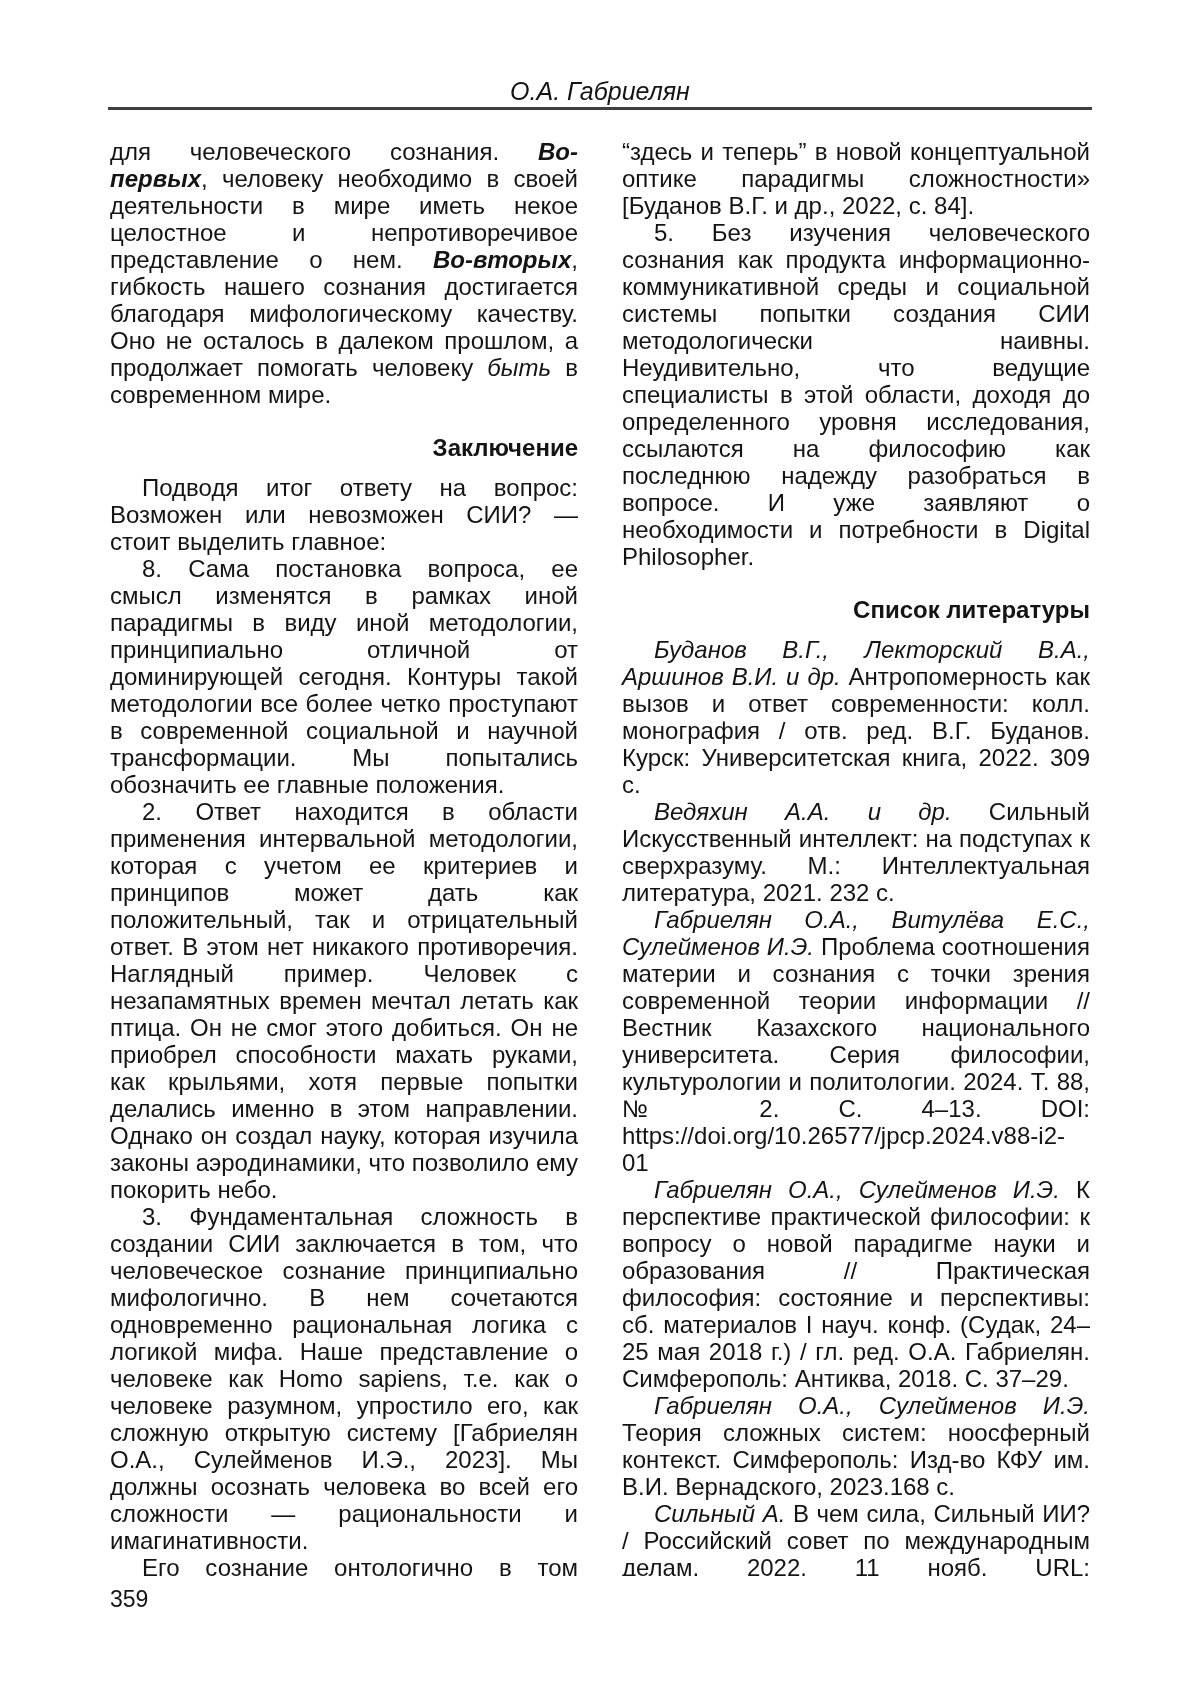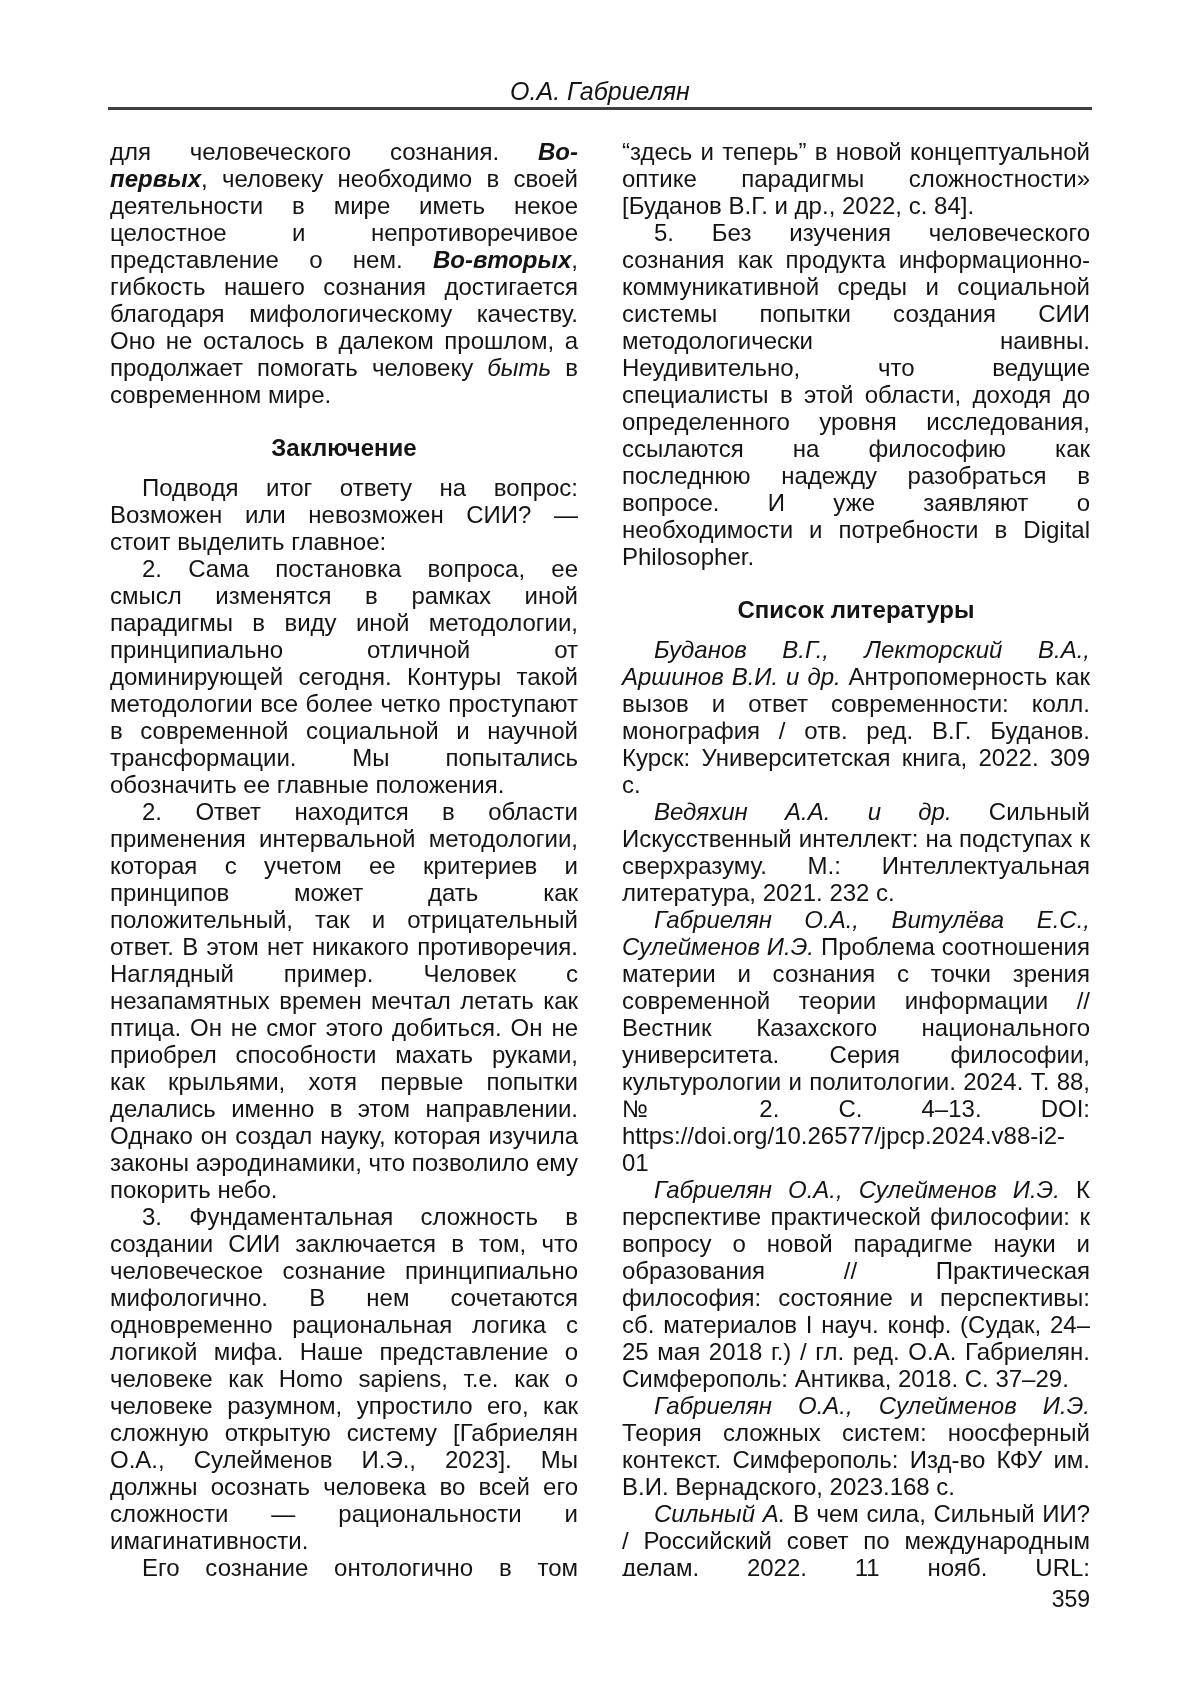--- a/index.html
+++ b/index.html
@@ -56,52 +56,52 @@
     -webkit-hyphens:auto;
   }
   .column p{margin:0;}
   .para{text-indent:32px;}
   .reference{text-indent:32px;}
   .no-indent{text-indent:0;}
   .cont{text-align-last:justify;}
   .heading{
     font-weight:bold;
     text-indent:0;
-    text-align:center;
+    text-align:right;
     margin-top:26px !important;
     margin-bottom:13px !important;
   }
   .run-i{font-style:italic;}
   .run-b{font-weight:bold;}
   .run-bi{font-weight:bold;font-style:italic;}
   .page-footer{
     position:absolute;
     top:1586px;
     left:110px;
     width:980px;
-    text-align:right;
+    text-align:left;
     font-size:23px;
     line-height:27px;
   }
 </style>
 </head>
 <body>
 
 <div class="page">
   <div class="running-header">
     <span>О.А. Габриелян</span>
   </div>
   <div class="header-rule"></div>
 
   <div class="content">
     <div class="column">
         <p class="para no-indent"><span>для человеческого сознания. </span><span class="run-bi">Во-первых</span><span>, человеку необходимо в своей деятельности в мире иметь некое целостное и непротиворечивое представление о нем. </span><span class="run-bi">Во-вторых</span><span>, гибкость нашего сознания достигается благодаря мифологическому качеству. Оно не осталось в далеком прошлом, а продолжает помогать человеку </span><span class="run-i">быть</span><span> в современном мире.</span></p>
         <p class="heading"><span class="run-b">Заключение</span></p>
         <p class="para"><span>Подводя итог ответу на вопрос: Возможен или невозможен СИИ? — стоит выделить главное:</span></p>
-        <p class="para"><span>2. Сама постановка вопроса, ее смысл изменятся в рамках иной парадигмы в виду иной методологии, принципиально отличной от доминирующей сегодня. Контуры такой методологии все более четко проступают в современной социальной и научной трансформации. Мы попытались обозначить ее главные положения.</span></p>
+        <p class="para"><span>8. Сама постановка вопроса, ее смысл изменятся в рамках иной парадигмы в виду иной методологии, принципиально отличной от доминирующей сегодня. Контуры такой методологии все более четко проступают в современной социальной и научной трансформации. Мы попытались обозначить ее главные положения.</span></p>
         <p class="para"><span>2. Ответ находится в области применения интервальной методологии, которая с учетом ее критериев и принципов может дать как положительный, так и отрицательный ответ. В этом нет никакого противоречия. Наглядный пример. Человек с незапамятных времен мечтал летать как птица. Он не смог этого добиться. Он не приобрел способности махать руками, как крыльями, хотя первые попытки делались именно в этом направлении. Однако он создал науку, которая изучила законы аэродинамики, что позволило ему покорить небо.</span></p>
         <p class="para"><span>3. Фундаментальная сложность в создании СИИ заключается в том, что человеческое сознание принципиально мифологично. В нем сочетаются одновременно рациональная логика с логикой мифа. Наше представление о человеке как Homo sapiens, т.е. как о человеке разумном, упростило его, как сложную открытую систему [Габриелян О.А., Сулейменов И.Э., 2023]. Мы должны осознать человека во всей его сложности — рациональности и имагинативности.</span></p>
         <p class="para"><span>Его сознание онтологично в том смысле, что формируется и находится в информационно-коммуникативной среде. Человек объективно существует не только в биосфере, но и в ноосфере, в которой культура как коммуникативный продукт имеет принципиальное значение [Марков А.В., Марков М.А., 2028].</span></p>
         <p class="para cont"><span>4. «В итоге возникает все более осознаваемая необходимость проблематизации бегло охарактеризованной выше ситуации нашего</span></p>
       </div>
     <div class="column">
         <p class="para no-indent"><span>“здесь и теперь” в новой концептуальной оптике парадигмы сложностности» [Буданов В.Г. и др., 2022, с. 84].</span></p>
         <p class="para"><span>5. Без изучения человеческого сознания как продукта информационно-коммуникативной среды и социальной системы попытки создания СИИ методологически наивны. Неудивительно, что ведущие специалисты в этой области, доходя до определенного уровня исследования, ссылаются на философию как последнюю надежду разобраться в вопросе. И уже заявляют о необходимости и потребности в Digital Philosopher.</span></p>
         <p class="heading"><span class="run-b">Список литературы</span></p>
         <p class="reference"><span class="run-i">Буданов В.Г., Лекторский В.А., Аршинов В.И. и др.</span><span> Антропомерность как вызов и ответ современности: колл. монография / отв. ред. В.Г. Буданов. Курск: Университетская книга, 2022. 309 с.</span></p>

